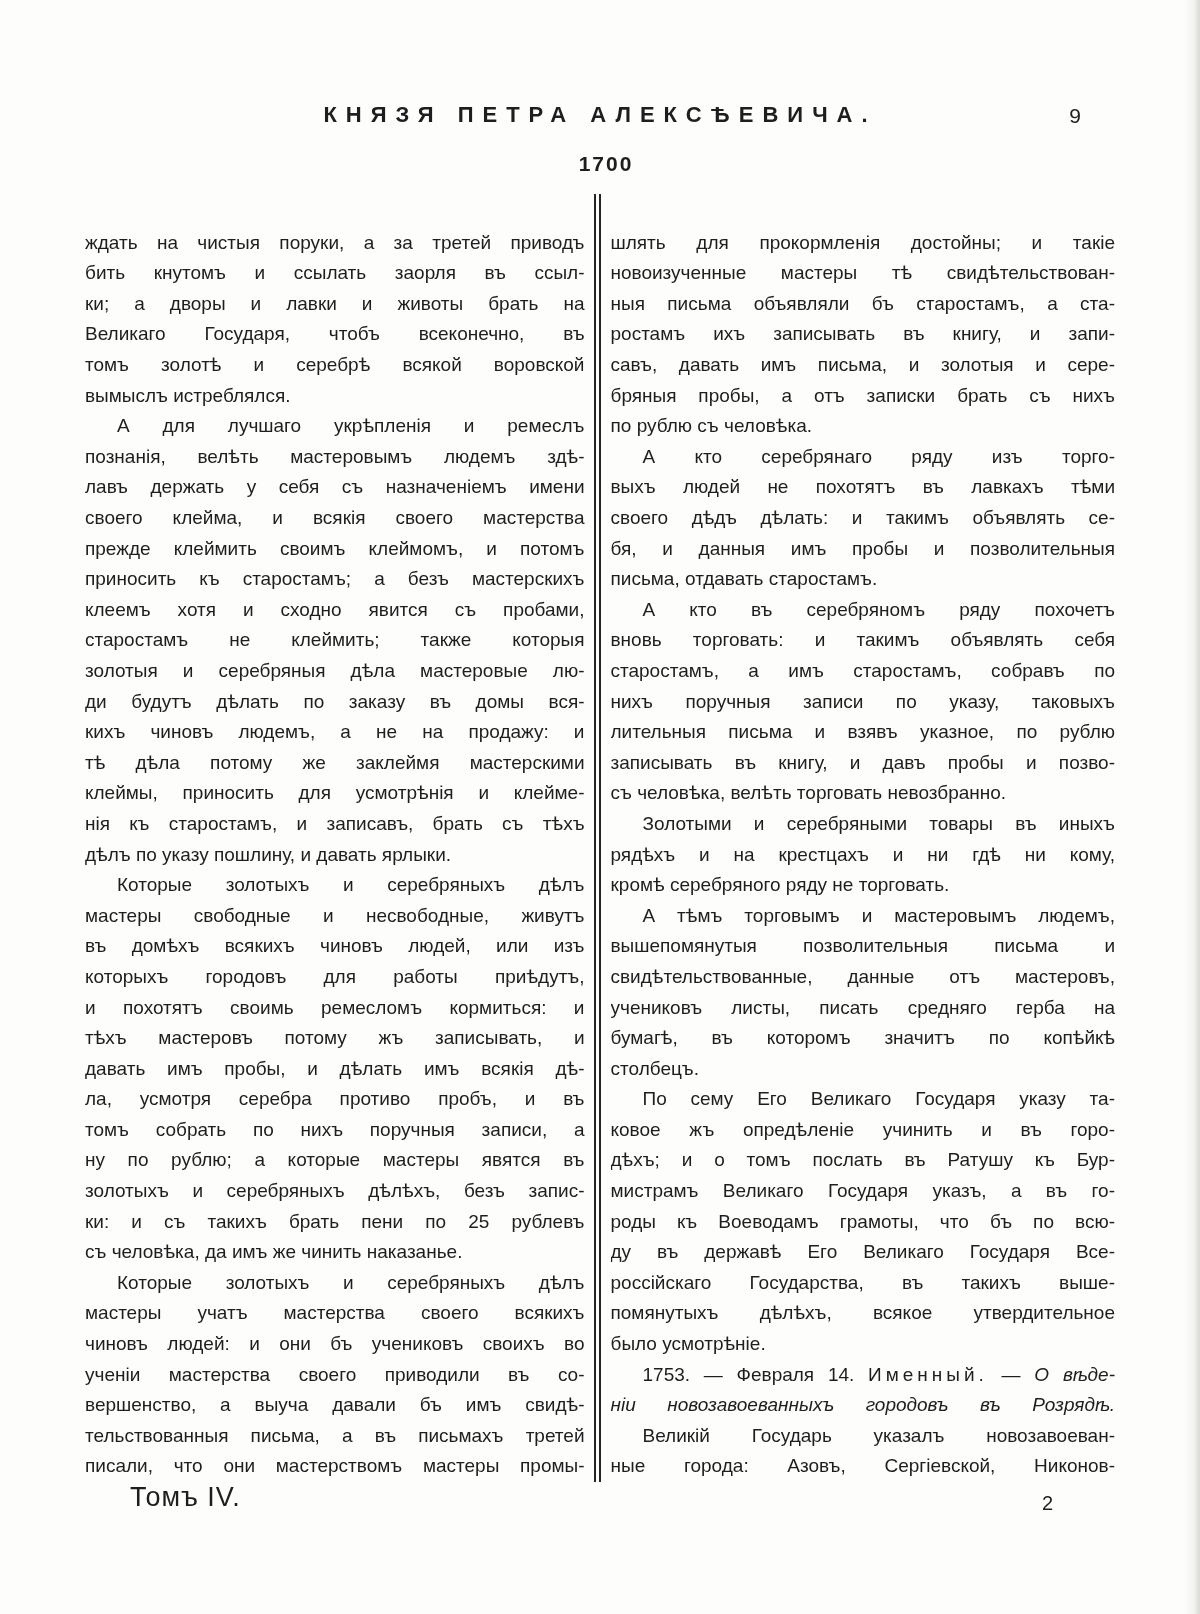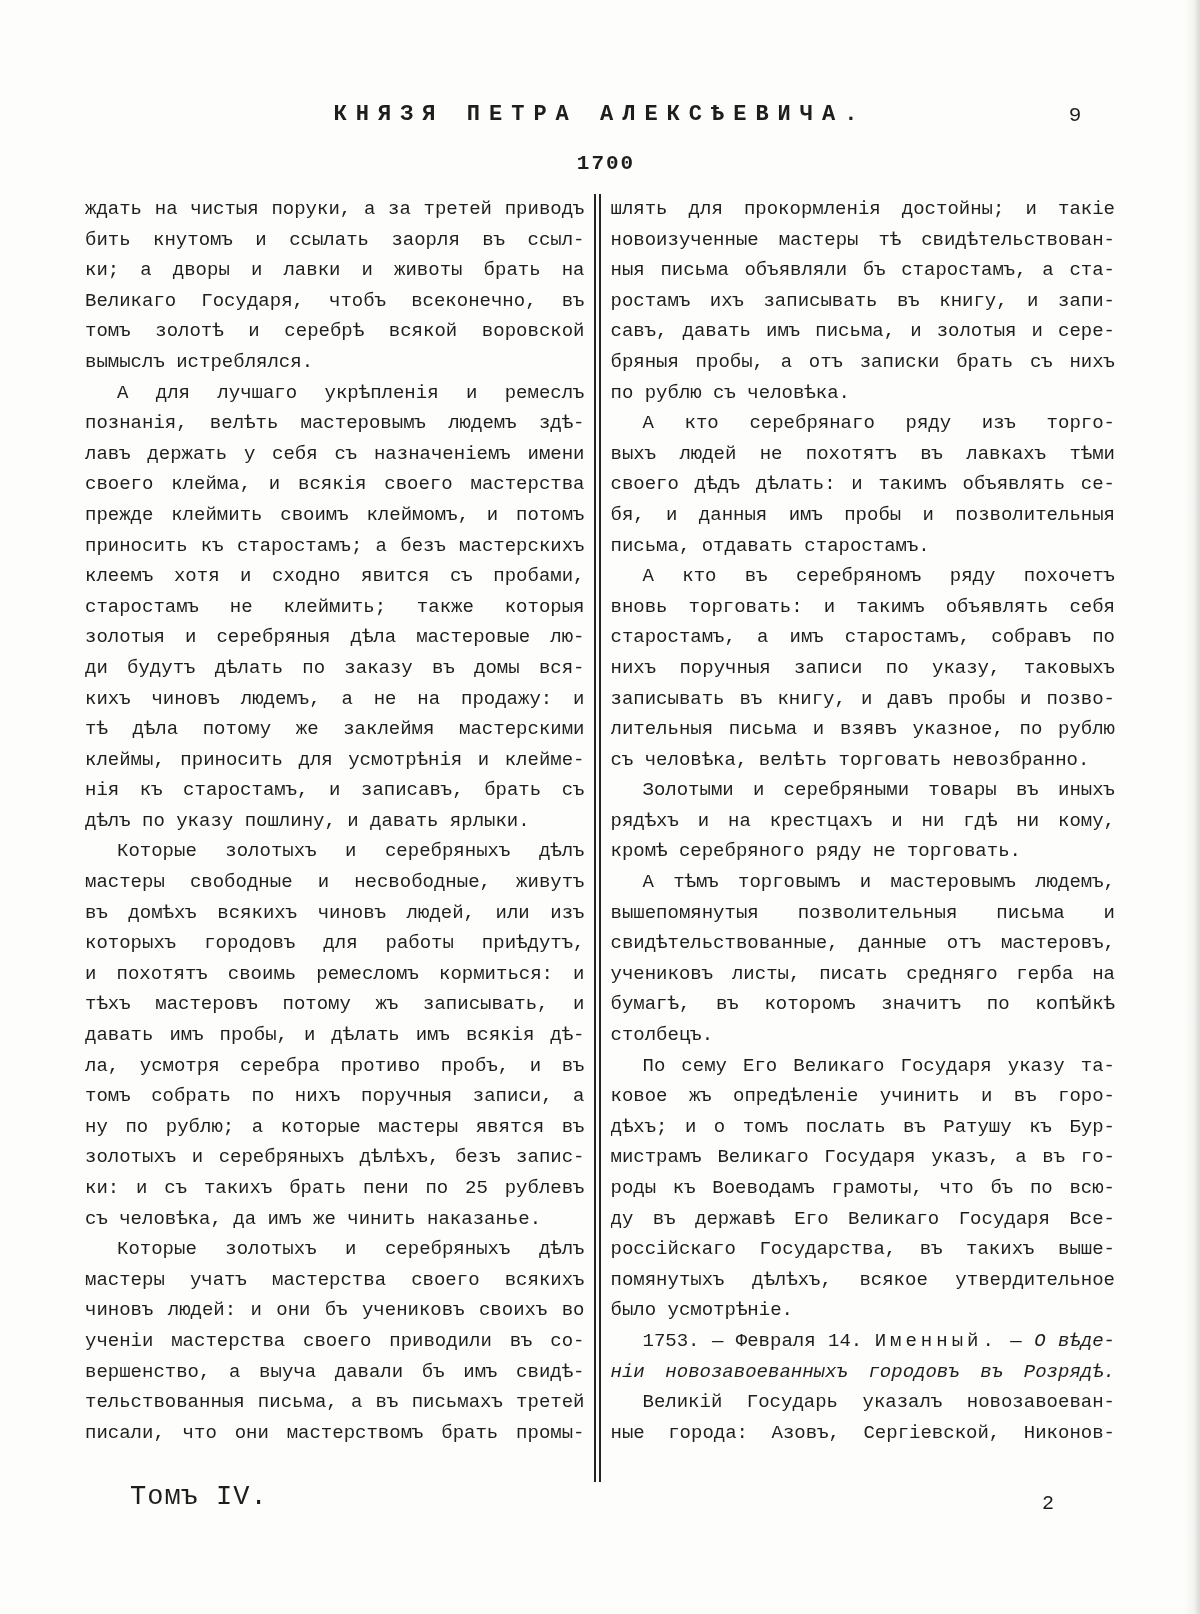--- a/index.html
+++ b/index.html
@@ -4,21 +4,21 @@
 <style>
   html, body { margin: 0; padding: 0; background: #ffffff; }
   .page {
     position: relative;
     width: 1200px;
     height: 1614px;
     background:
       linear-gradient(to left, #d9d9d6 0px, #f2f2ef 6px, rgba(255,255,255,0) 16px),
       #fdfdfc;
     color: #1e1e1e;
-    font-family: Liberation Mono, monospace;
+    font-family: Liberation Sans, sans-serif;
     overflow: hidden;
   }
   .running-head {
     position: absolute;
     top: 102px; left: 85px; width: 1030px;
     text-align: center;
     font-size: 22px;
     font-weight: bold;
     letter-spacing: 9px;
     white-space: nowrap;
@@ -35,20 +35,21 @@
     text-align: center;
     font-size: 21px;
     font-weight: bold;
     letter-spacing: 2px;
   }
   .columns {
     position: absolute;
     top: 194px; left: 85px;
     width: 1030px;
     display: flex;
+    align-items: flex-end;
   }
   .column { font-size: 19px; }
   .column.left  { width: 500px; }
   .column.right { width: 505px; }
   .divider {
     width: 3px;
     margin-left: 9px;
     margin-right: 10px;
     border-left: 2px solid #242424;
     border-right: 2px solid #242424;
@@ -126,42 +127,42 @@
         <div class="line">ну по рублю; а которые мастеры явятся въ</div>
         <div class="line">золотыхъ и серебряныхъ дѣлѣхъ, безъ запис-</div>
         <div class="line">ки: и съ такихъ брать пени по 25 рублевъ</div>
         <div class="line final">съ человѣка, да имъ же чинить наказанье.</div>
         <div class="line indent">Которые золотыхъ и серебряныхъ дѣлъ</div>
         <div class="line">мастеры учатъ мастерства своего всякихъ</div>
         <div class="line">чиновъ людей: и они бъ учениковъ своихъ во</div>
         <div class="line">ученіи мастерства своего приводили въ со-</div>
         <div class="line">вершенство, а выуча давали бъ имъ свидѣ-</div>
         <div class="line">тельствованныя письма, а въ письмахъ третей</div>
-        <div class="line">писали, что они мастерствомъ брать промы-</div>
+        <div class="line">писали, что они мастерствомъ мастеры промы-</div>
       </div>
     <div class="divider"></div>
     <div class="column right">
         <div class="line">шлять для прокормленія достойны; и такіе</div>
         <div class="line">новоизученные мастеры тѣ свидѣтельствован-</div>
         <div class="line">ныя письма объявляли бъ старостамъ, а ста-</div>
         <div class="line">ростамъ ихъ записывать въ книгу, и запи-</div>
         <div class="line">савъ, давать имъ письма, и золотыя и сере-</div>
         <div class="line">бряныя пробы, а отъ записки брать съ нихъ</div>
         <div class="line final">по рублю съ человѣка.</div>
         <div class="line indent">А кто серебрянаго ряду изъ торго-</div>
         <div class="line">выхъ людей не похотятъ въ лавкахъ тѣми</div>
         <div class="line">своего дѣдъ дѣлать: и такимъ объявлять се-</div>
         <div class="line">бя, и данныя имъ пробы и позволительныя</div>
         <div class="line final">письма, отдавать старостамъ.</div>
         <div class="line indent">А кто въ серебряномъ ряду похочетъ</div>
         <div class="line">вновь торговать: и такимъ объявлять себя</div>
         <div class="line">старостамъ, а имъ старостамъ, собравъ по</div>
         <div class="line">нихъ поручныя записи по указу, таковыхъ</div>
+        <div class="line">лительныя письма и взявъ указное, по рублю</div>
         <div class="line">записывать въ книгу, и давъ пробы и позво-</div>
-        <div class="line">лительныя письма и взявъ указное, по рублю</div>
         <div class="line final">съ человѣка, велѣть торговать невозбранно.</div>
         <div class="line indent">Золотыми и серебряными товары въ иныхъ</div>
         <div class="line">рядѣхъ и на крестцахъ и ни гдѣ ни кому,</div>
         <div class="line final">кромѣ серебряного ряду не торговать.</div>
         <div class="line indent">А тѣмъ торговымъ и мастеровымъ людемъ,</div>
         <div class="line">вышепомянутыя позволительныя письма и</div>
         <div class="line">свидѣтельствованные, данные отъ мастеровъ,</div>
         <div class="line">учениковъ листы, писать средняго герба на</div>
         <div class="line">бумагѣ, въ которомъ значитъ по копѣйкѣ</div>
         <div class="line final">столбецъ.</div>

